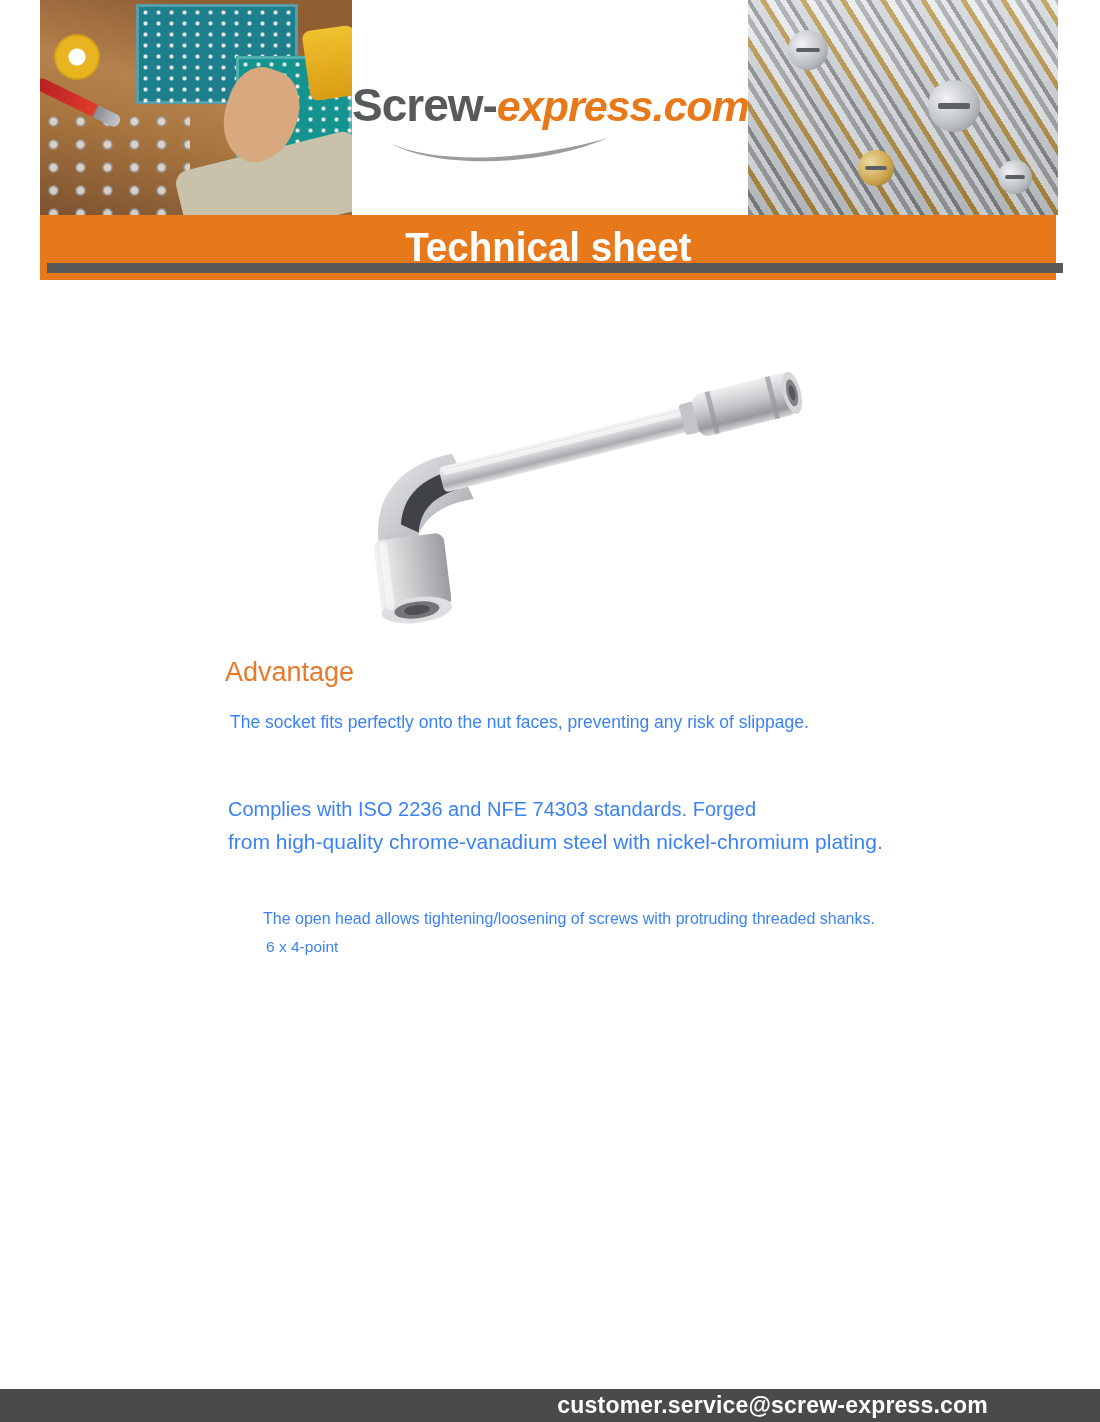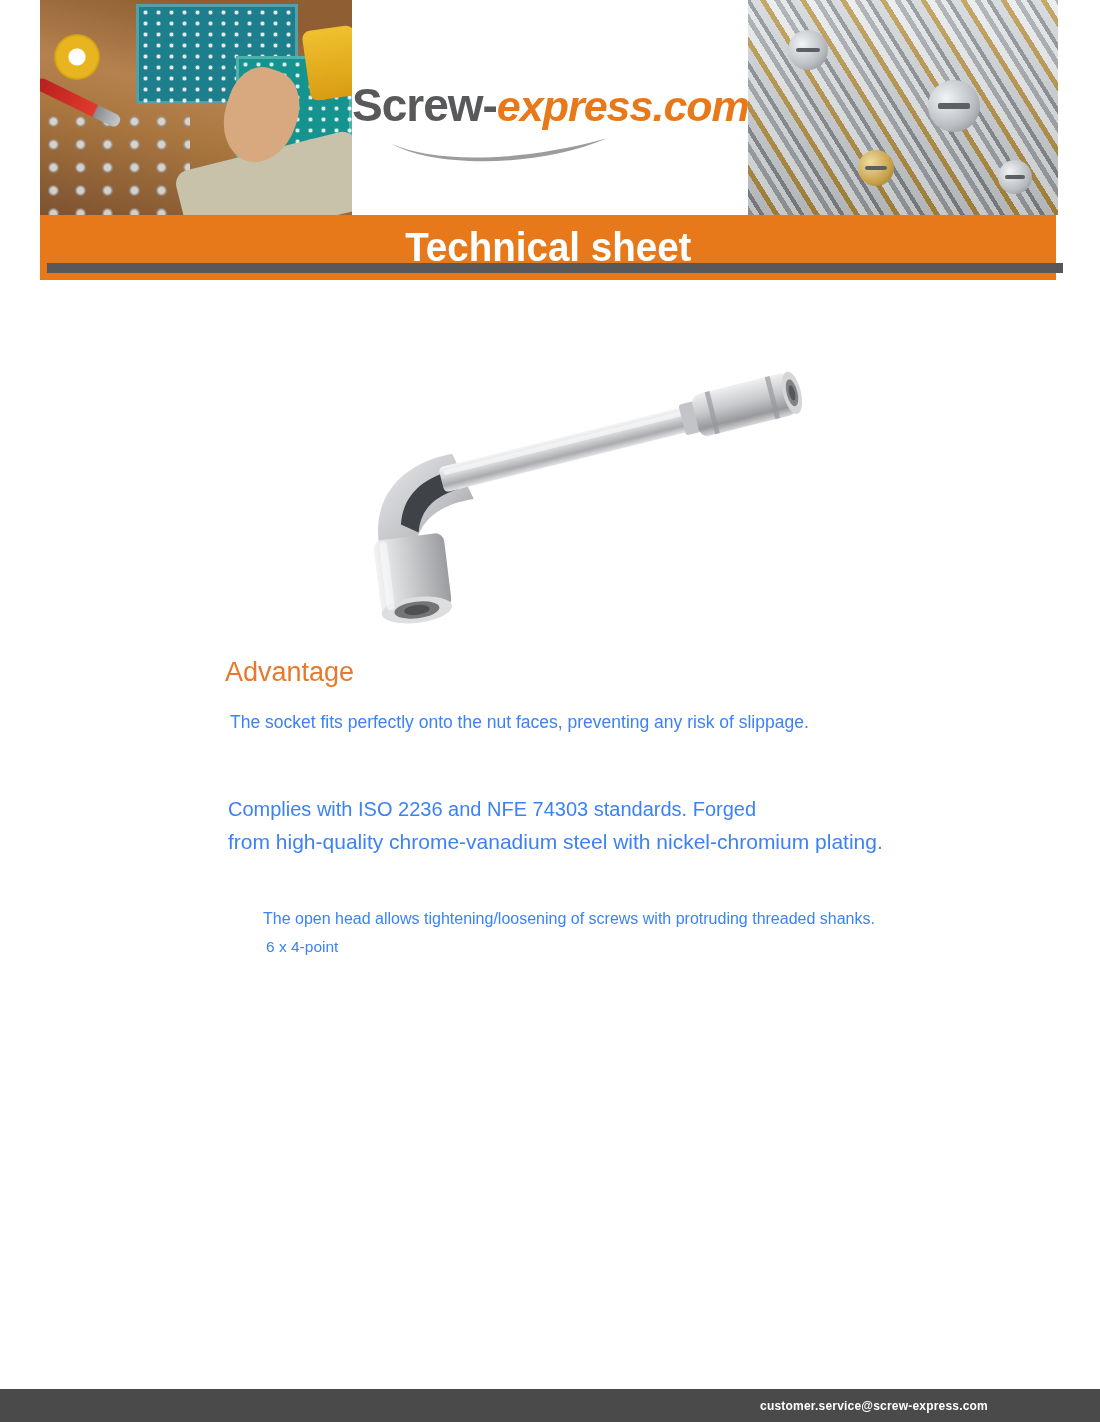--- a/index.html
+++ b/index.html
@@ -55,21 +55,21 @@
   .p1 { left:230px; top:712px; font-size:17.5px; }
   .p2 { left:228px; top:798px; }
   .p2 .line-sm { font-size:20px; margin-bottom:9px; }
   .p2 .line-lg { font-size:21px; }
   .p3 { left:228px; top:910px;margin-left:35px; }
   .p3 .line-sm { font-size:16px; margin-bottom:10px; }
   .p3 .line-xs { font-size:15.5px; padding-left:3px; }
 
   
   .footer { position:absolute; left:0; bottom:0; width:1100px; height:33px; background:#4a4a4a; display:flex; align-items:center; justify-content:flex-end; padding-right:112px; }
-  .footer-email { color:#ffffff; font-weight:bold; font-size:12px; letter-spacing:.2px;text-align:center; }
+  .footer-email { color:#ffffff; font-weight:bold; font-size:23px; letter-spacing:.2px;text-align:center; }
 </style>
 </head>
 <body>
 
 <div class="page">
 
   <header class="masthead">
 
     <div class="photo photo-left">
       <div class="tape"></div>

